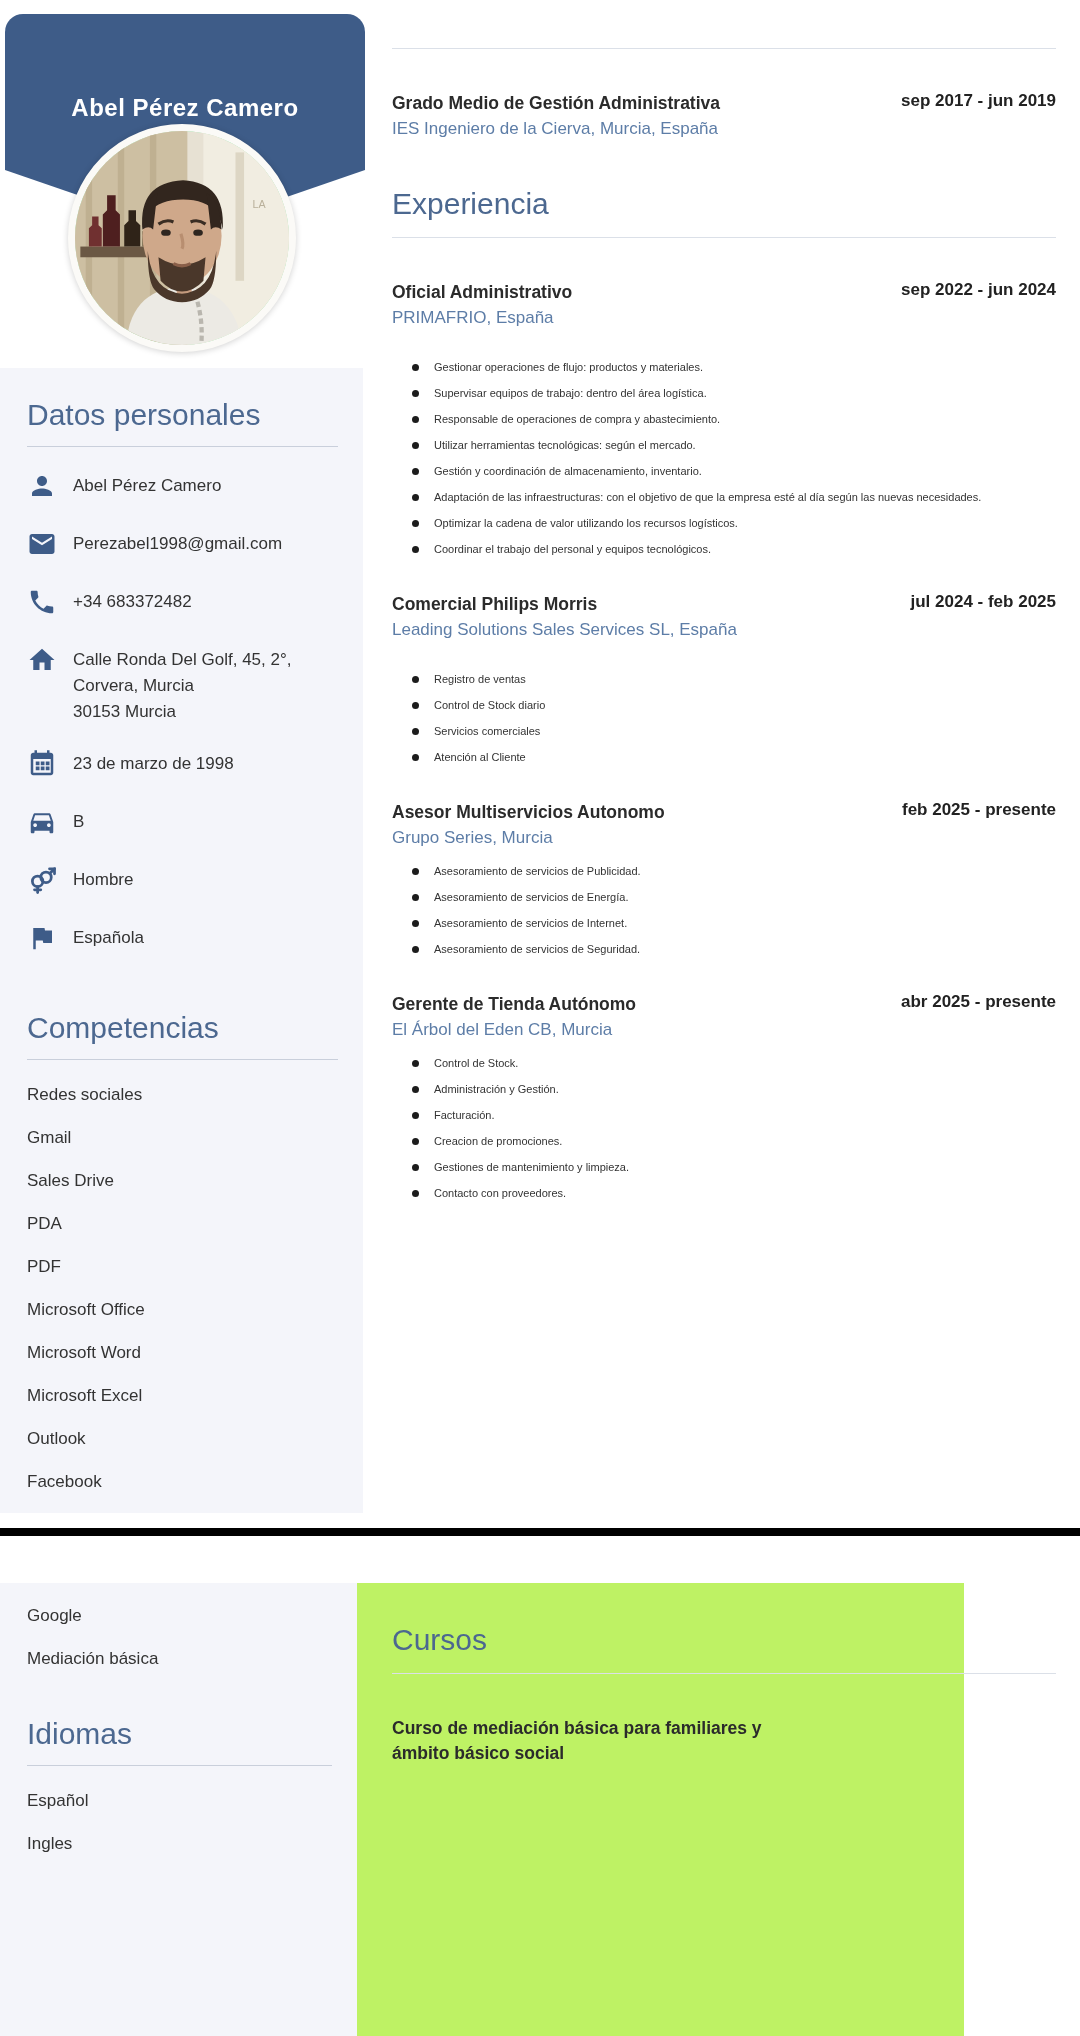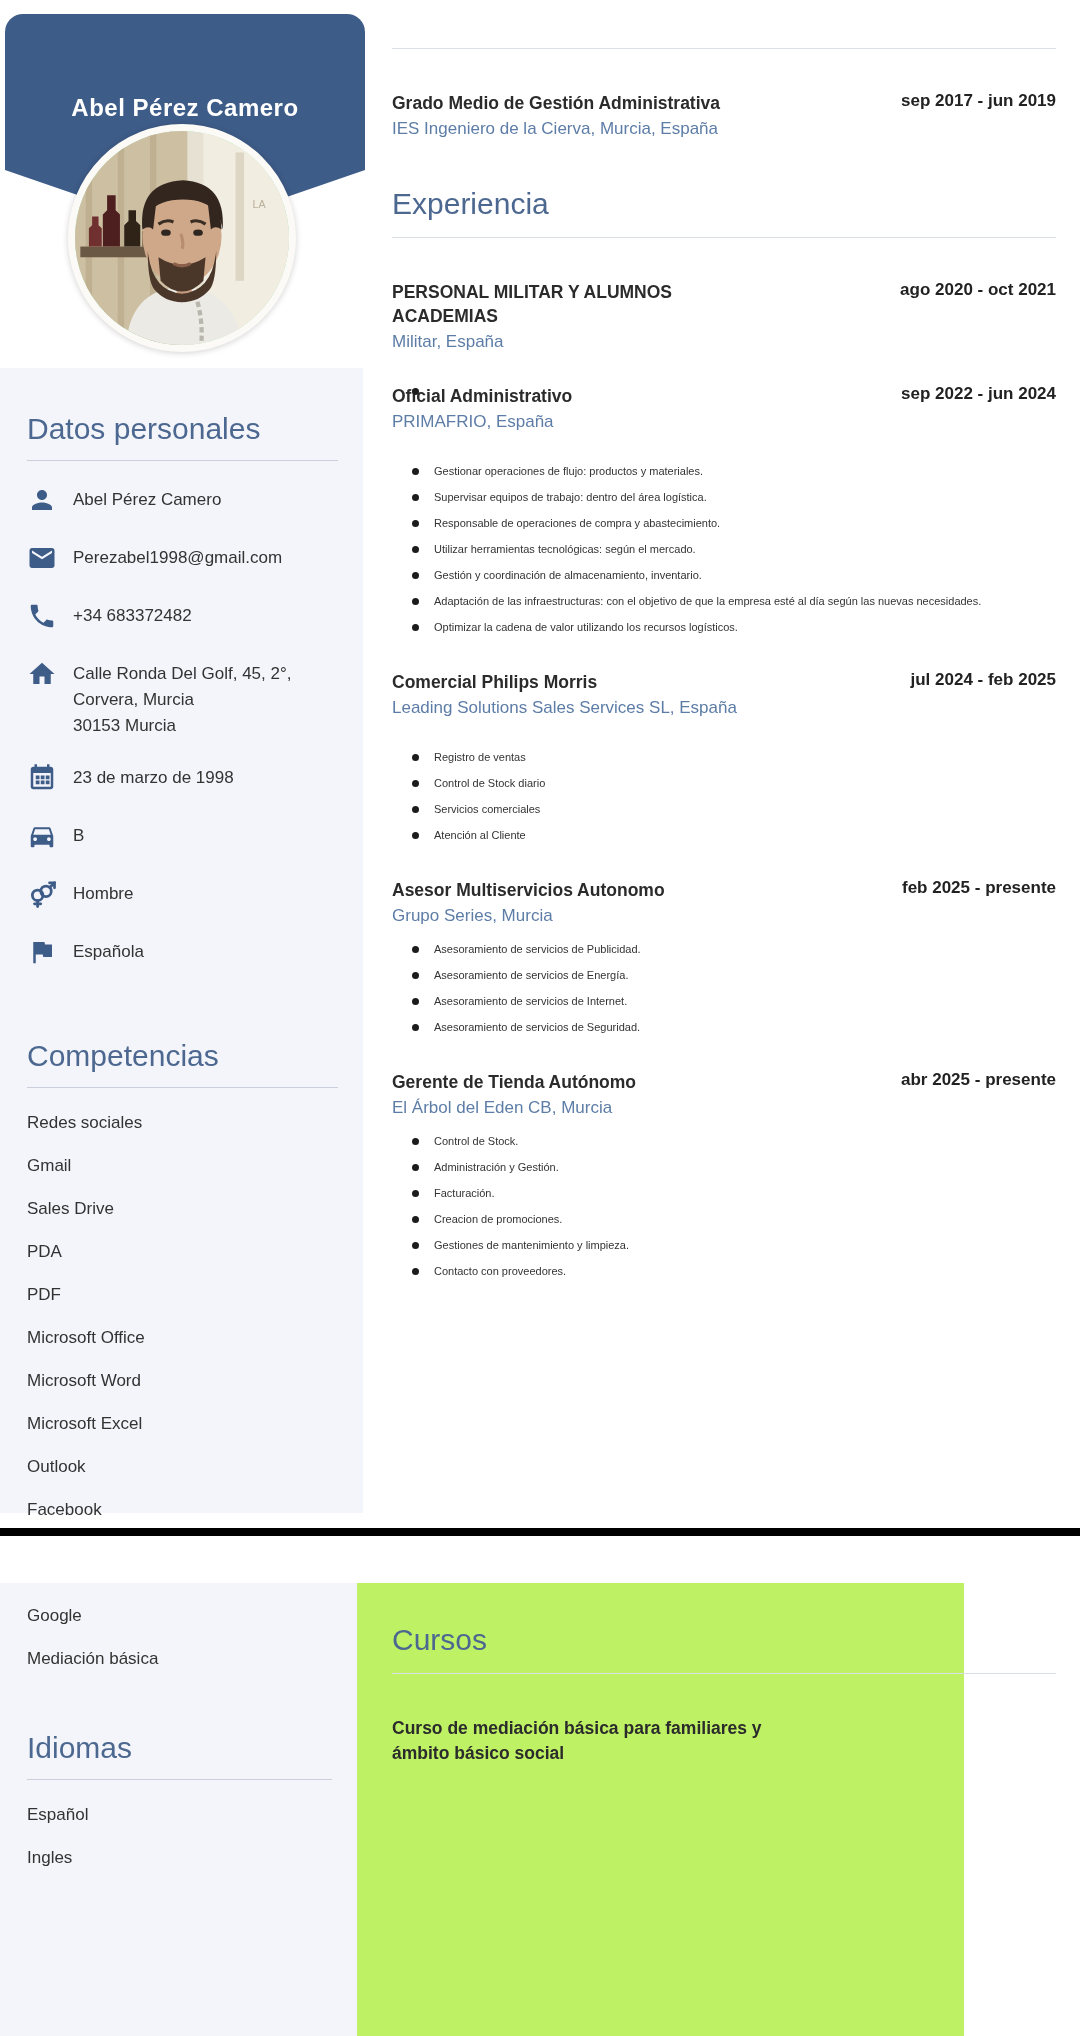--- a/index.html
+++ b/index.html
@@ -14,21 +14,21 @@
   .blue-box{position:absolute;left:5px;top:14px;width:360px;}
   .blue-rect{height:156px;background:#3e5c88;border-radius:18px 18px 0 0;display:flex;justify-content:center;align-items:flex-end;padding-bottom:48px;box-sizing:border-box;}
   .blue-tri{width:0;height:0;border-top:62px solid #3e5c88;border-left:180px solid transparent;border-right:180px solid transparent;}
   .cv-name{color:#fff;font-size:24px;font-weight:bold;letter-spacing:.5px;}
 
   .photo-wrap{position:absolute;left:68px;top:124px;width:214px;height:214px;border:7px solid #fbfaf7;border-radius:50%;overflow:hidden;background:#86efac;box-shadow:0 1px 6px rgba(0,0,0,.18);}
   .photo-wrap svg{display:block;}
 
   .side-content{position:absolute;left:0;width:363px;box-sizing:border-box;padding:0 25px 0 27px;}
   .p1-side{top:368px;padding-top:28px;}
-  .side-h{font-size:30px;color:#4c6890;margin:16px 0 14px;font-weight:400;}
+  .side-h{font-size:30px;color:#4c6890;margin:2px 0 14px;font-weight:400;}
   .side-rule{border:none;border-top:1px solid #c9cfdb;margin:0 0 26px;}
   .side-row{display:flex;align-items:flex-start;margin-bottom:26px;}
   .side-icon{width:34px;flex:0 0 34px;margin-right:12px;margin-top:-2px;}
   .side-icon svg{width:30px;height:30px;fill:#3e5c88;stroke:none;}
   .side-text{font-size:17px;color:#333;line-height:26px;}
   .skill-item{font-size:17px;color:#333;margin-bottom:26px;line-height:17px;}
   .side-gap{height:26px;}
 
   
   .main{position:absolute;left:392px;width:664px;}
@@ -212,45 +212,36 @@
           <div class="entry-title">Grado Medio de Gestión Administrativa</div>
           <div class="entry-date">sep 2017 - jun 2019</div>
         </div>
         <div class="entry-org">IES Ingeniero de la Cierva, Murcia, España</div>
       </div>
 
       <div class="sec-experiencia">
         <h2 class="sec-h">Experiencia</h2>
         <hr class="sec-rule">
 
-        <div class="entry">
-          <div class="entry-head">
-            <div class="entry-title">PERSONAL MILITAR Y ALUMNOS ACADEMIAS</div>
-            <div class="entry-date">ago 2020 - oct 2021</div>
-          </div>
-          <div class="entry-org">Militar, España</div>
-          <ul class="bullets">
-            <li></li>
-          </ul>
-        </div>
 
         <div class="entry">
           <div class="entry-head">
             <div class="entry-title">Oficial Administrativo</div>
             <div class="entry-date">sep 2022 - jun 2024</div>
           </div>
           <div class="entry-org">PRIMAFRIO, España</div>
           <ul class="bullets">
             <li>Gestionar operaciones de flujo: productos y materiales.</li>
             <li>Supervisar equipos de trabajo: dentro del área logística.</li>
             <li>Responsable de operaciones de compra y abastecimiento.</li>
             <li>Utilizar herramientas tecnológicas: según el mercado.</li>
             <li>Gestión y coordinación de almacenamiento, inventario.</li>
             <li>Adaptación de las infraestructuras: con el objetivo de que la empresa esté al día según las nuevas necesidades.</li>
             <li>Optimizar la cadena de valor utilizando los recursos logísticos.</li>
+            <li>Coordinar el trabajo del personal y equipos tecnológicos.</li>
           </ul>
         </div>
 
         <div class="entry">
           <div class="entry-head">
             <div class="entry-title">Comercial Philips Morris</div>
             <div class="entry-date">jul 2024 - feb 2025</div>
           </div>
           <div class="entry-org">Leading Solutions Sales Services SL, España</div>
           <ul class="bullets">

